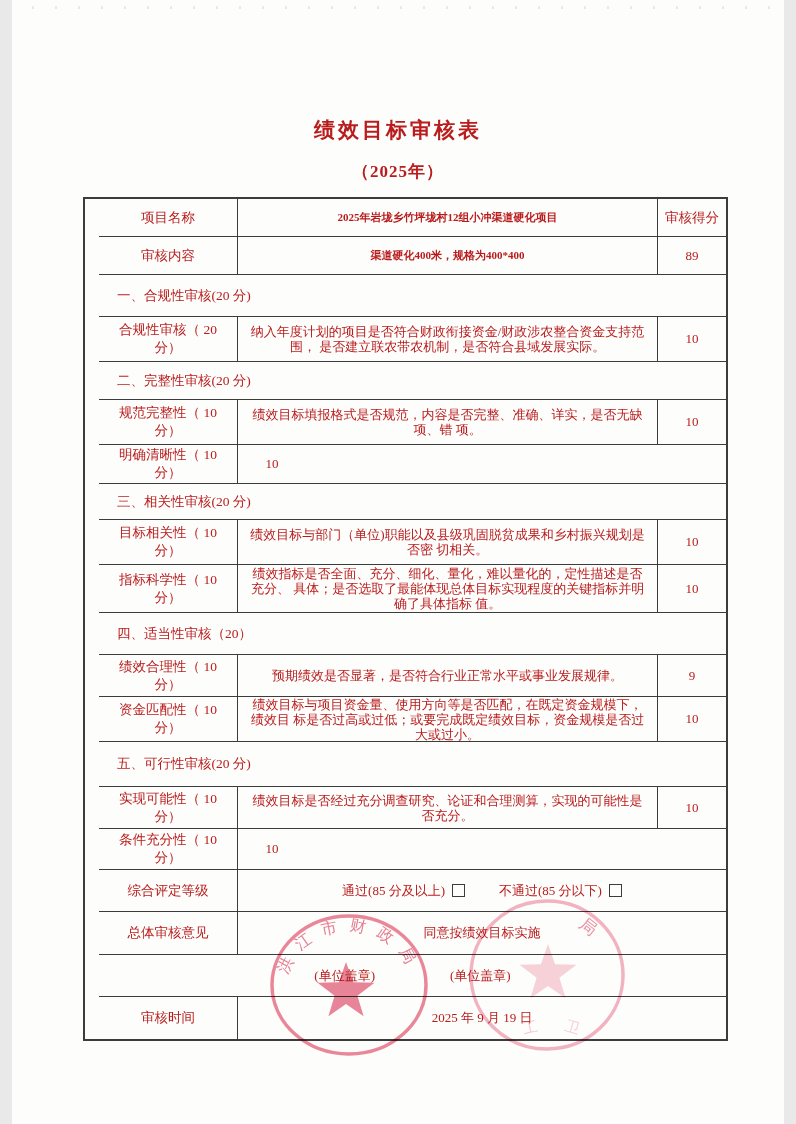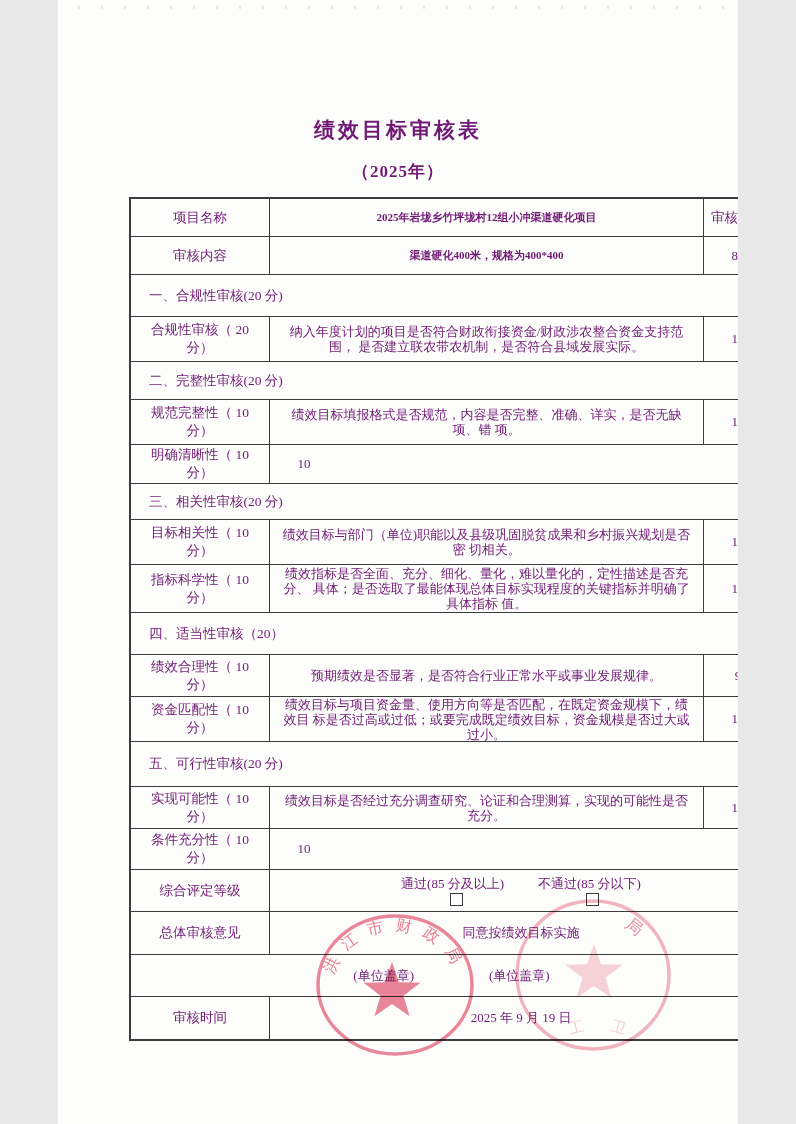--- a/index.html
+++ b/index.html
@@ -1,39 +1,39 @@
 <!DOCTYPE html>
 <html><head>
 <meta charset="utf-8">
 <style>
   html,body{margin:0;padding:0;background:#e9e9e9;}
   .sheet{
-    position:relative;width:680px;height:1124px;margin:0 auto;
+    position:relative;width:772px;height:1124px;margin:0 auto;
     background:#fdfdfc;overflow:hidden;
     font-family:"Liberation Serif","DejaVu Serif",serif;
-    color:#701a75;
+    color:#b91c1c;
     text-decoration:underline;
   }
   .scan-noise{
     position:absolute;left:20px;top:6px;width:740px;height:3px;opacity:.18;
     background:repeating-linear-gradient(90deg,#888 0 2px,transparent 2px 23px);
   }
   .title{
     position:absolute;top:116px;left:0;right:0;text-align:center;
     font-size:21px;font-weight:bold;letter-spacing:3px;
   }
   .subtitle{
     position:absolute;top:160px;left:0;right:0;text-align:center;
     font-size:17px;font-weight:600;letter-spacing:1px;
   }
   .tbl{
     position:absolute;left:71px;top:197px;width:641px;
     border:2px solid #3c3c3c;background:transparent;
   }
-  .row{display:flex;align-items:stretch;border-bottom:1px solid #3c3c3c;box-sizing:border-box;}
+  .row{display:flex;align-items:stretch;border-bottom:1px solid #3c3c3c;box-sizing:border-box;margin-left:14px;}
   .row:last-child{border-bottom:none;}
   .c{display:flex;align-items:center;box-sizing:border-box;}
   .lbl{
     flex:0 0 139px;justify-content:center;text-align:center;
     border-right:1px solid #3c3c3c;font-size:13.5px;padding:0 4px;
   }
   .desc{
     flex:1;justify-content:center;text-align:center;
     font-size:13px;line-height:15px;padding:2px 10px;
   }
@@ -46,21 +46,21 @@
     flex:1;font-size:13.5px;padding-left:18px;align-items:center;
   }
   .strong{font-weight:600;font-size:11px;}
   .footer-content{flex:1;justify-content:center;font-size:13px;padding:0 8px;}
   .rating-wrap{display:flex;justify-content:center;align-items:center;gap:34px;width:100%;}
   .seal-wrap{display:flex;justify-content:center;align-items:center;gap:75px;width:100%;}
   .box{
     display:inline-block;width:11px;height:11px;border:1px solid #3c3c3c;
     margin-left:7px;vertical-align:-1px;
   }
-  .chk{display:flex;align-items:center;flex-direction:column;}
+  .chk{display:flex;align-items:center;}
   .stamp{position:absolute;mix-blend-mode:multiply;pointer-events:none;}
   .stamp-left{left:254px;top:910px;}
   .stamp-right{left:454px;top:896px;}
 </style>
 </head>
 <body>
 
 <div class="sheet">
 
   <div class="scan-noise"></div>

